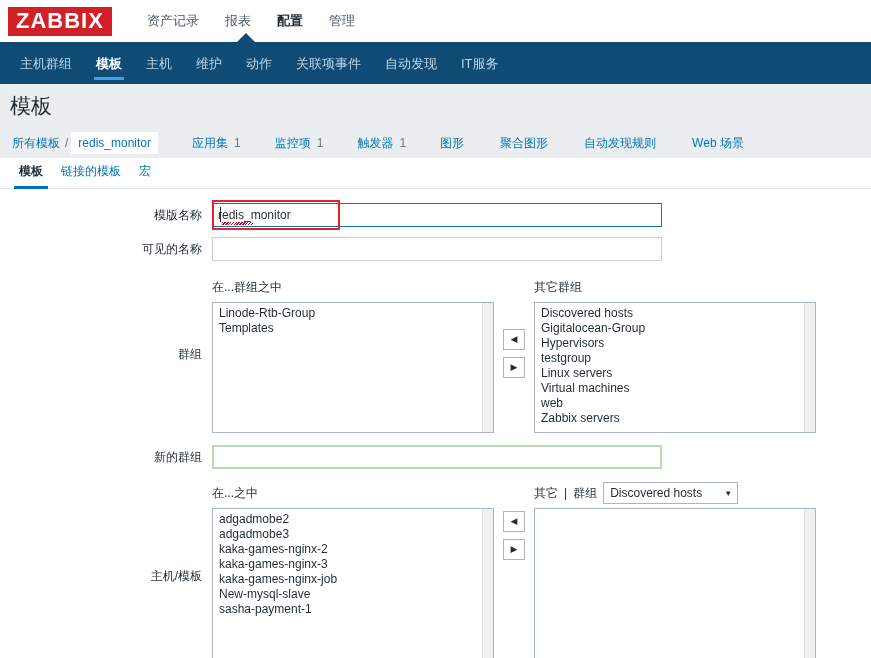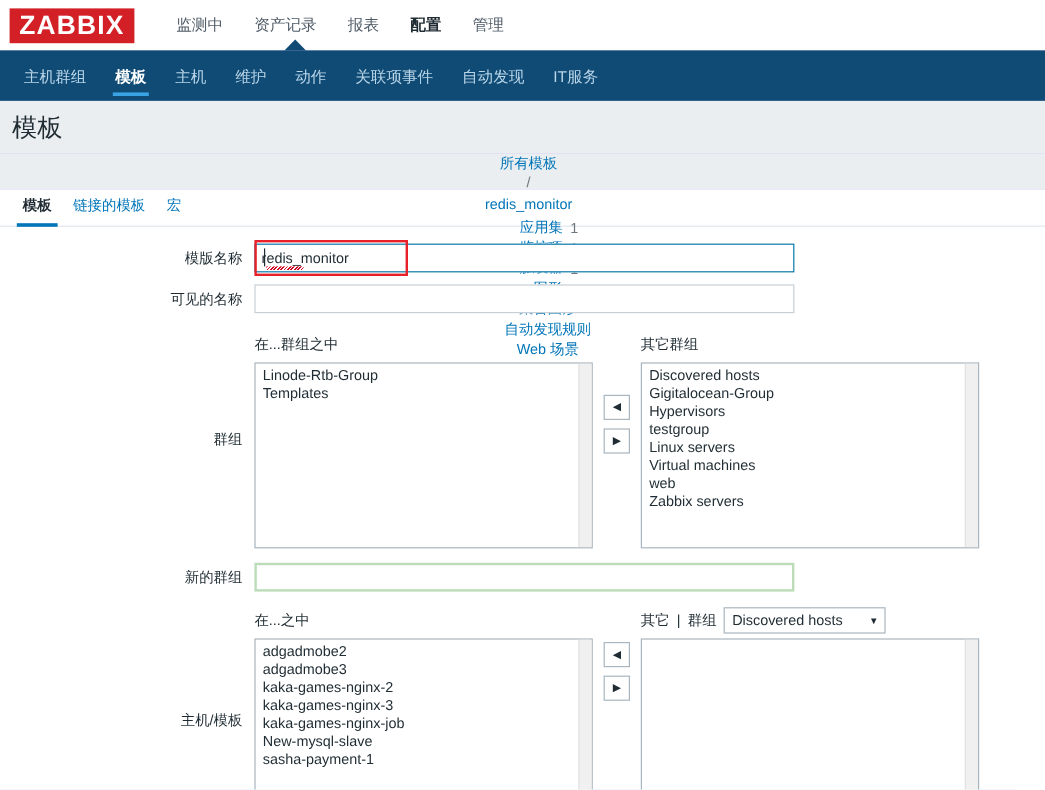--- a/index.html
+++ b/index.html
@@ -98,21 +98,20 @@
   }
 
   
   .crumbbar {
     background: #ebeef0;
     height: 30px;
     display: flex;
     align-items: center;
     padding-left: 10px;
     gap: 0;
-    flex-direction: column;
   }
   .crumb {
     color: #0275b8;
     font-size: 12px;
     cursor: pointer;
     white-space: nowrap;
     padding: 0 2px;
   }
   .crumb-sep { color: #6c7780; padding: 0 3px; font-size:12px; }
   .crumb-current {
@@ -214,21 +213,21 @@
     font-size: 12px;
     color: #1f2c33;
     line-height: 24px;
     margin-bottom: 3px;
     height: 24px;
   }
   .listbox {
     border: 1px solid #a9b6bf;
     background: #ffffff;
     width: 282px;
-    height: 155px;
+    height: 131px;
     overflow: hidden;
     position: relative;
     padding: 3px 0 0 0;
   }
   .listbox.tall { height: 162px; }
   .listbox .opt {
     font-size: 12px;
     color: #1f2c33;
     padding: 0 6px;
     line-height: 15px;
@@ -280,21 +279,20 @@
   .selbox .arr { font-size: 8px; color:#1f2c33; margin-left: 12px; }
 </style>
 </head>
 <body>
 
 <div id="app">
 
   <div class="topbar">
     <div class="logo">ZABBIX</div>
     <div class="mainmenu">
-      <div class="mainmenu-item">监测中</div>
       <div class="mainmenu-item">资产记录</div>
       <div class="mainmenu-item">报表</div>
       <div class="mainmenu-item selected">配置</div>
       <div class="mainmenu-item">管理</div>
     </div>
   </div>
 
   <div class="subnav">
     <div class="notch" style="left:237px;"></div>
     <div class="subnav-item">主机群组</div>

